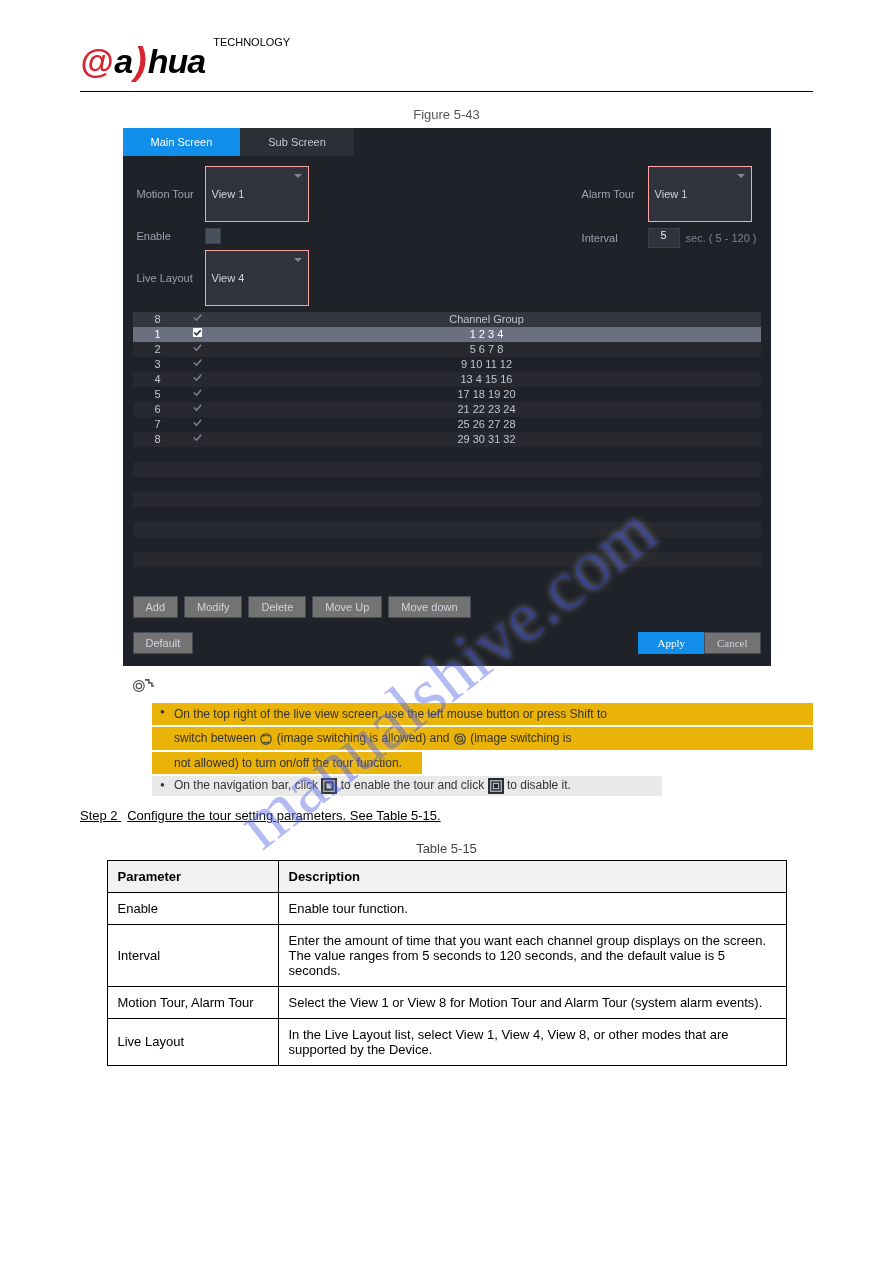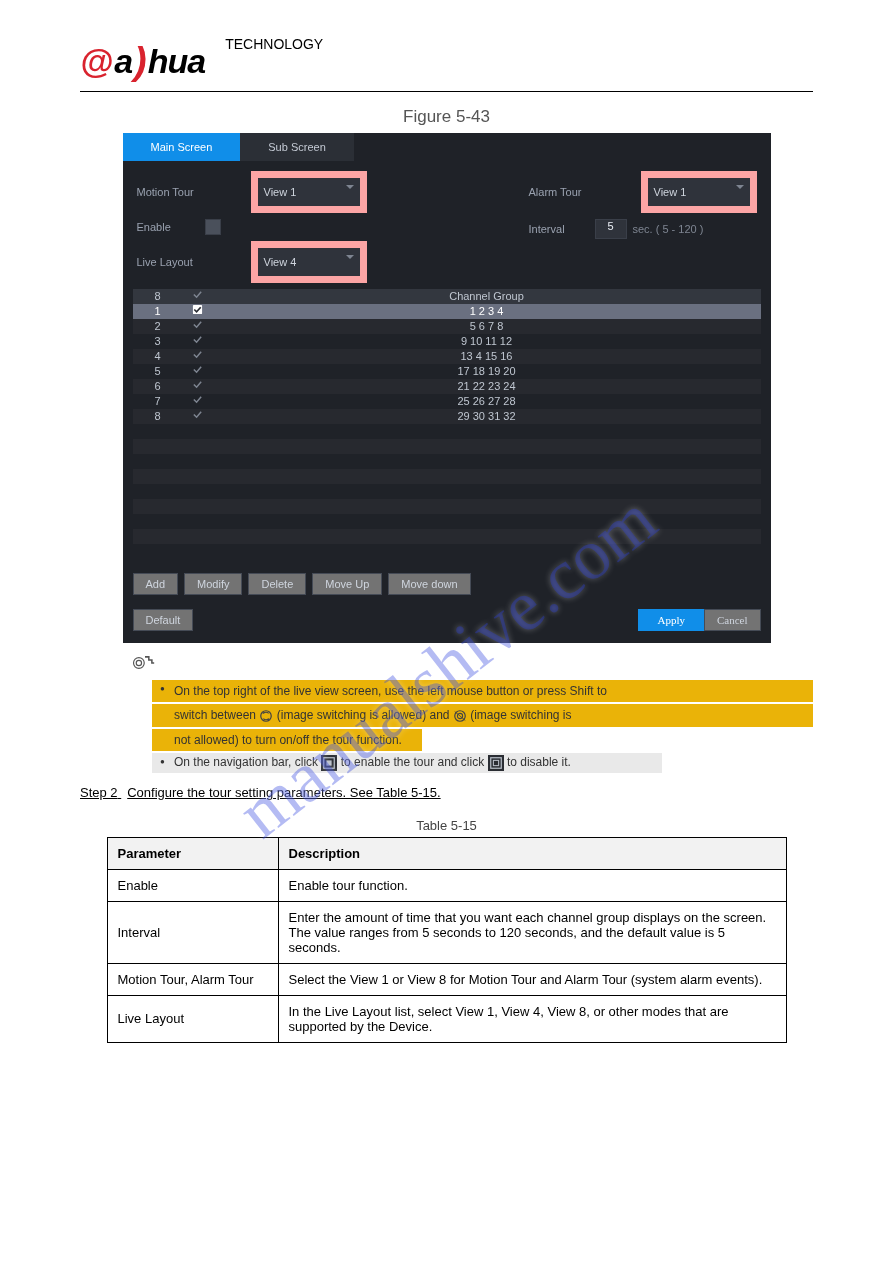--- a/index.html
+++ b/index.html
@@ -24,47 +24,47 @@
     gap: 2px;
   }
   .logo-text {
     font-size: 34px;
     font-weight: bold;
     font-style: italic;
     letter-spacing: -1px;
   }
   .logo-at { color: #d9232e; }
   .logo-paren { color: #d9232e; font-size: 38px; }
-  .logo-sub { font-size: 14px; color: #000; display:block; margin-top:-6px; margin-left:20px;}
+  .logo-sub { font-size: 11px; color: #000; display:block; margin-top:-6px; margin-left:8px;}
   .fig-title {
     text-align: center;
-    font-size: 17px;
+    font-size: 13px;
     margin: 4px 0 6px;
     color: #555;
   }
   
   .screenshot {
     background: #1f2228;
     color: #bfc6d0;
     font-size: 11px;
     width: 648px;
     margin: 0 auto;
     position: relative;
   }
   .tabrow { display:flex; }
   .tab { padding: 8px 28px; background:#2b2f36; color:#c4cad4; cursor:pointer; }
   .tab.active { background:#108ee9; color:#fff; }
   .form-area { padding: 10px 14px 6px 14px; display:flex; justify-content:space-between; }
   .form-col { display:flex; flex-direction:column; gap:6px; }
   .form-row { display:flex; align-items:center; gap:6px; }
   .form-row label { width:62px; color:#9aa2b0; }
   .select {
-    background:#2f333b; border:7px solid #fca5a5; color:#cfd5de;
+    background:#2f333b; border:1px solid #fca5a5; color:#cfd5de;
     height:18px; width:90px; display:flex; align-items:center;
-    padding:5px 6px; font-size:11px; position:relative;margin-left:46px;
+    padding:18px 6px; font-size:11px; position:relative;
   }
   .select::after {
     content:""; position:absolute; right:6px; top:7px;
     border-left:4px solid transparent; border-right:4px solid transparent;
     border-top:4px solid #7e8591;
   }
   .checkbox-square {
     width:14px; height:14px; background:#4a505b; border:1px solid #3a3f49;
   }
   .txtinput {

